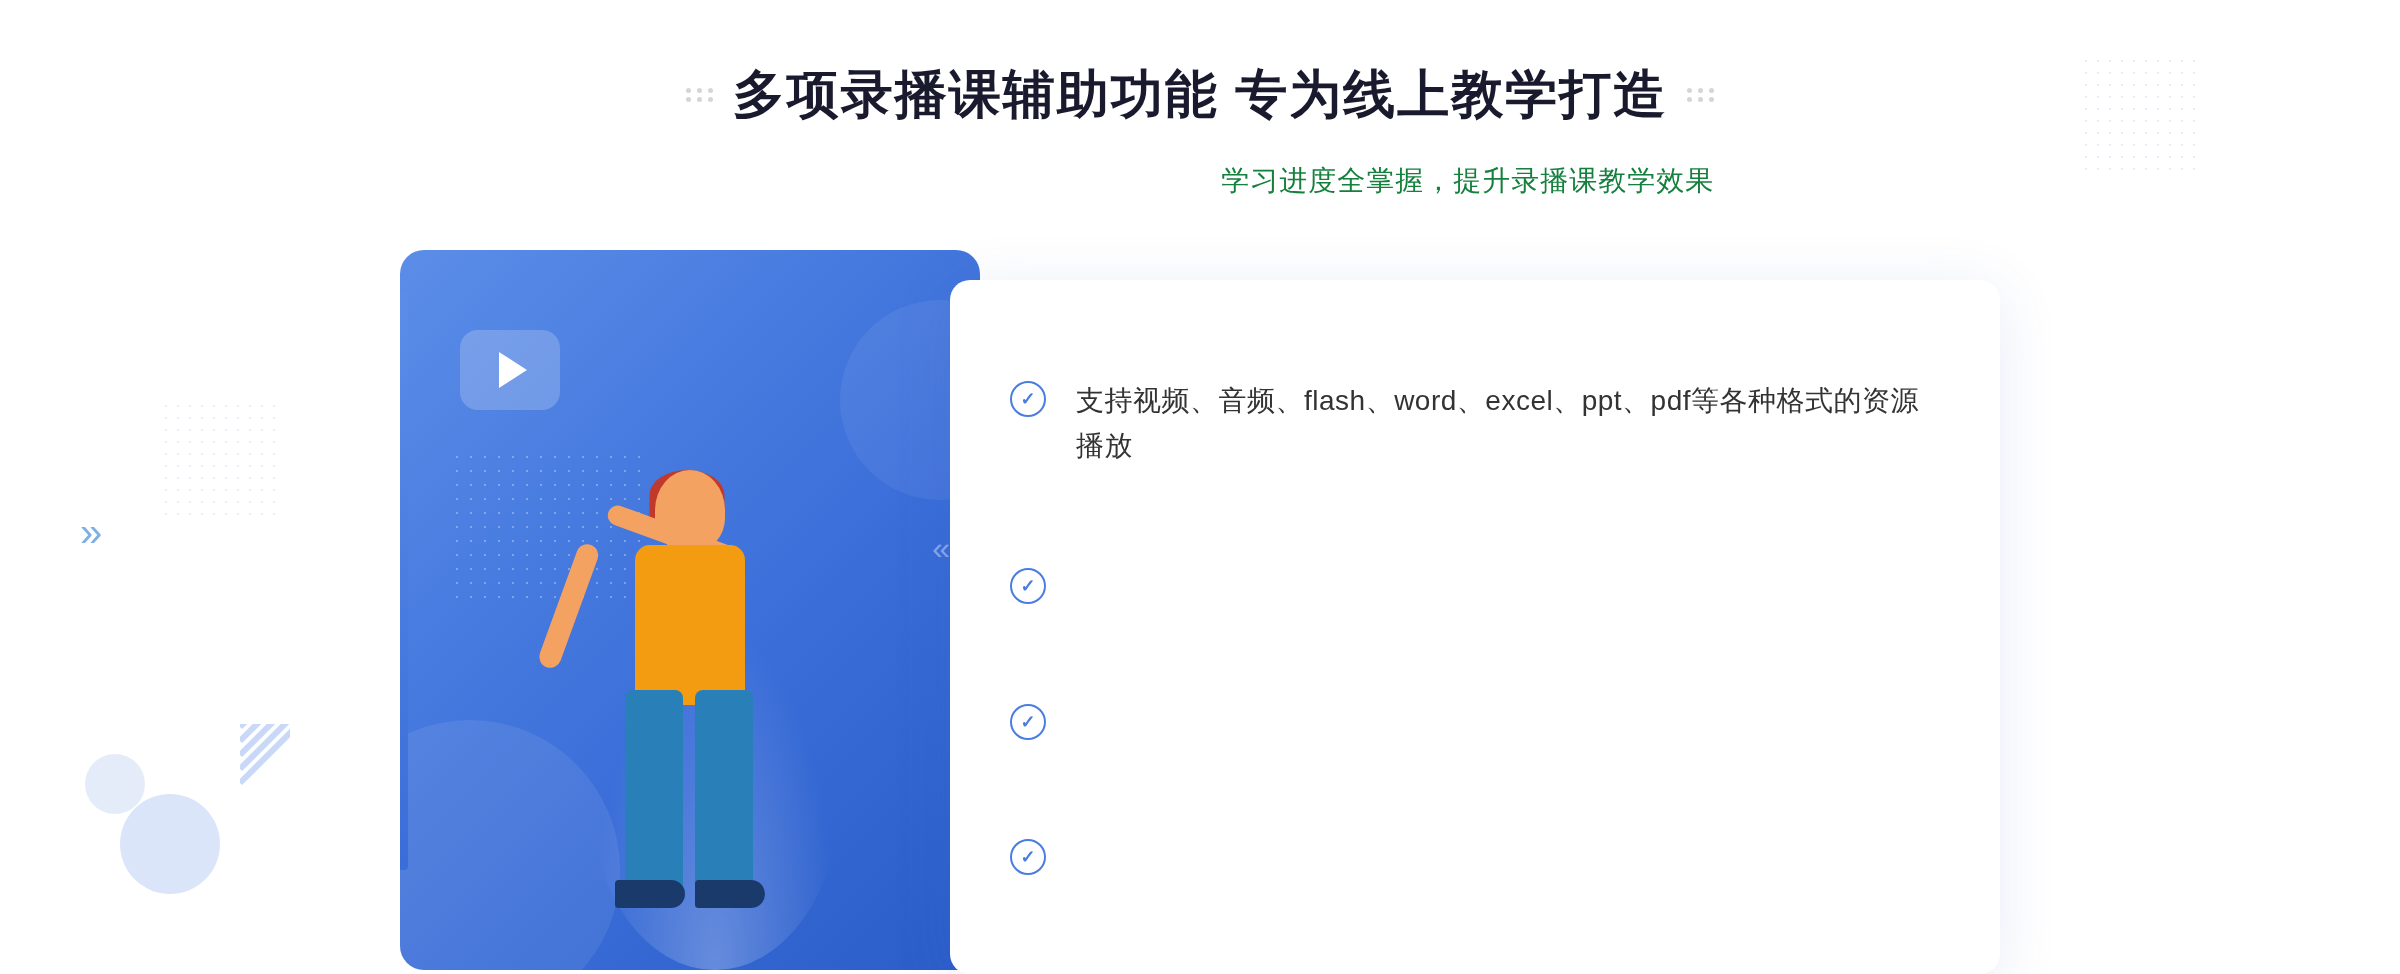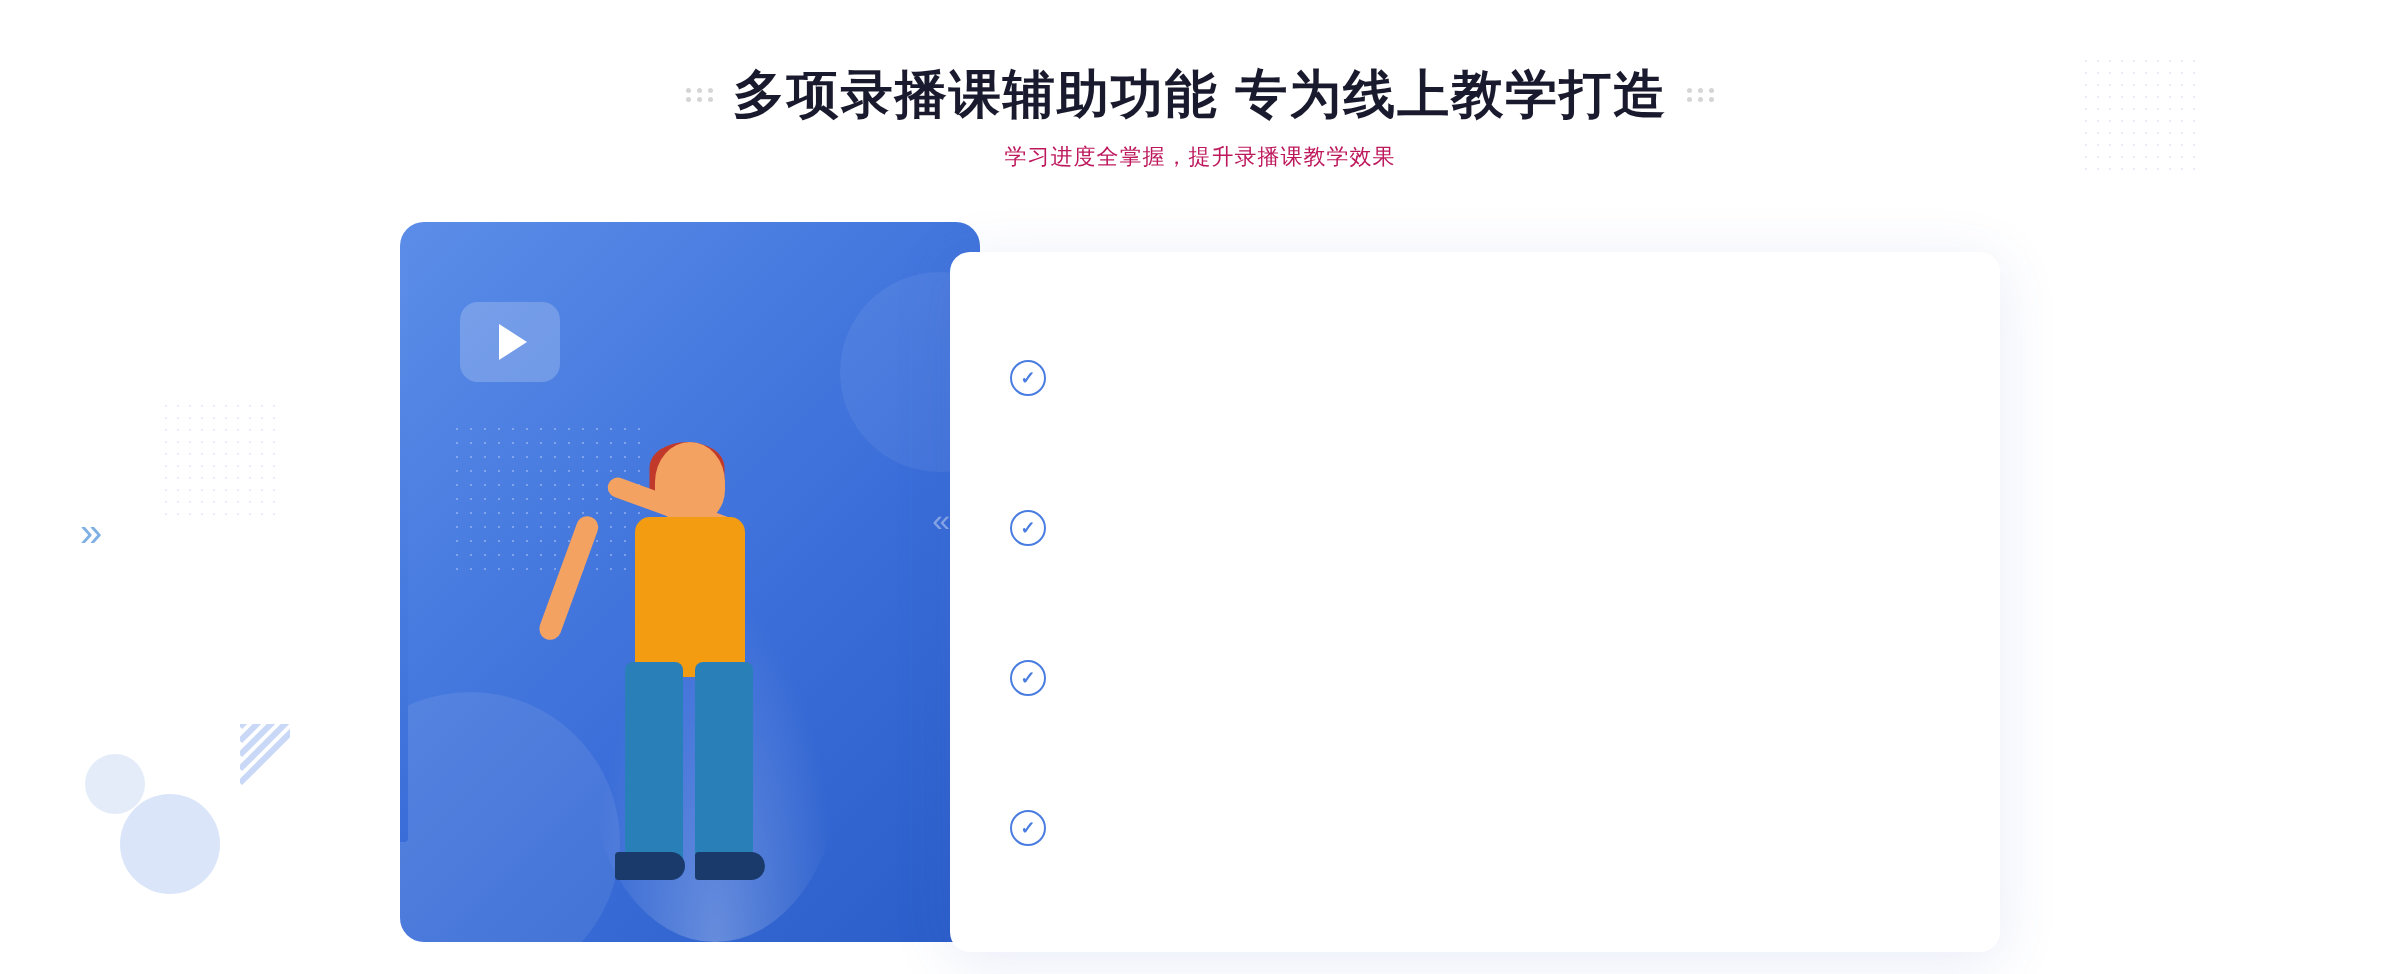--- a/index.html
+++ b/index.html
@@ -62,21 +62,21 @@
       text-align: center;
       margin-bottom: 20px;
       position: relative;
     }
 
     .header-title-row {
       display: flex;
       align-items: center;
       justify-content: center;
       gap: 20px;
-      margin-bottom: 12px;
+      margin-bottom: 32px;
     }
 
     .header-dots {
       display: flex;
       flex-direction: column;
       gap: 4px;
       opacity: 0.4;
     }
 
     .header-dots-row {
@@ -92,23 +92,24 @@
     }
 
     .header-title {
       font-size: 52px;
       font-weight: 600;
       color: #1a1a2e;
       letter-spacing: 2px;
     }
 
     .header-subtitle {
-      font-size: 22px;
-      color: #be185d;
+      font-size: 28px;
+      color: #15803d;
       letter-spacing: 1px;
+      text-align: right;
     }
 
     
     .main-content {
       display: flex;
       width: 1600px;
       height: 750px;
       position: relative;
       margin-top: 10px;
     }
@@ -473,20 +474,21 @@
       </div>
     </div>
 
     <div class="content-panel">
       <div class="panel-accent"></div>
 
       <div class="feature-item">
         <div class="check-icon">
           <span class="check-mark">✓</span>
         </div>
+        <span class="feature-text">支持视频、音频、flash、word、excel、ppt、pdf等各种格式的资源播放</span>
       </div>
 
       <div class="feature-item">
         <div class="check-icon">
           <span class="check-mark">✓</span>
         </div>
       </div>
 
       <div class="feature-item">
         <div class="check-icon">

